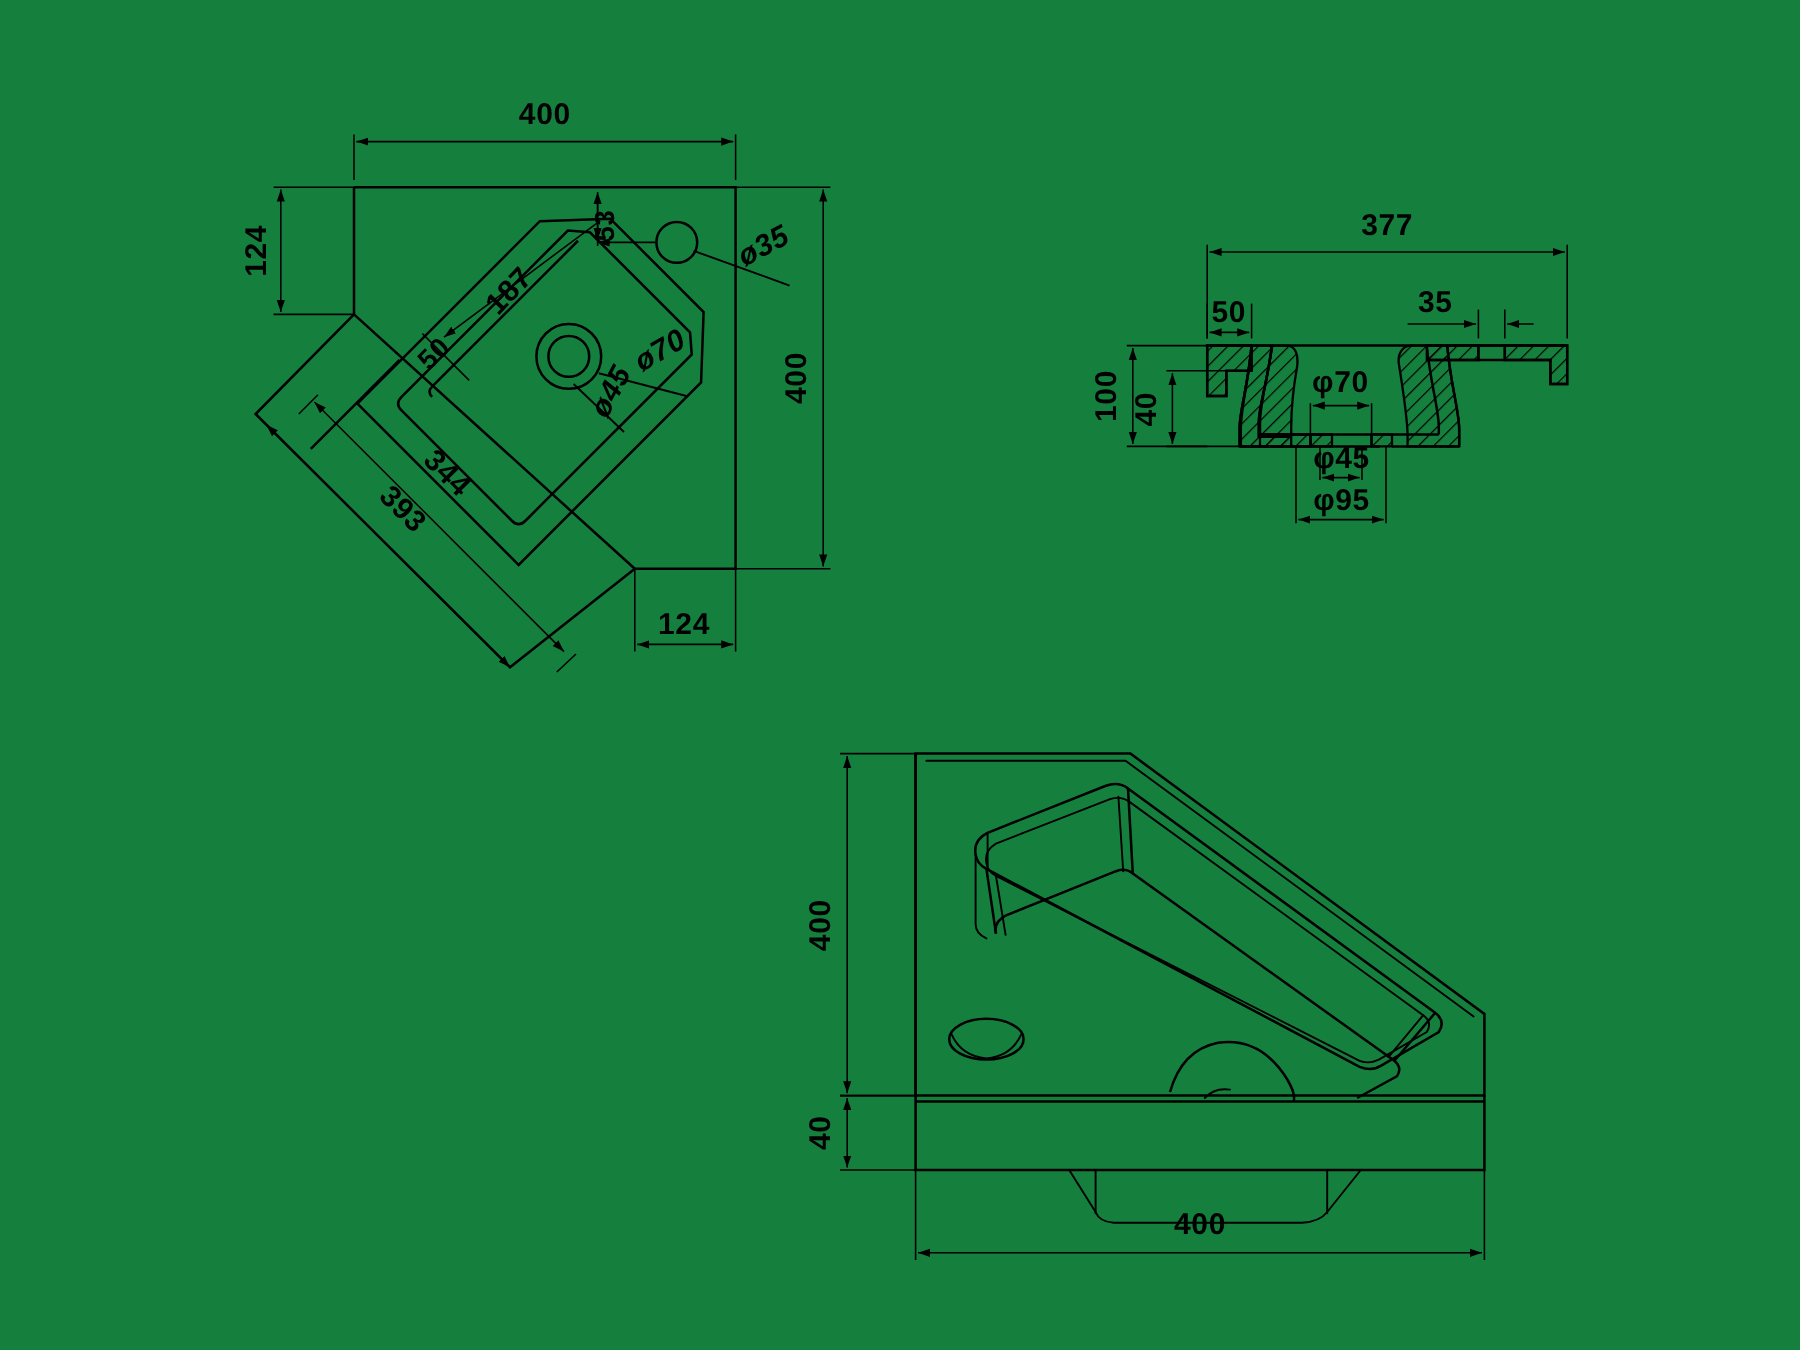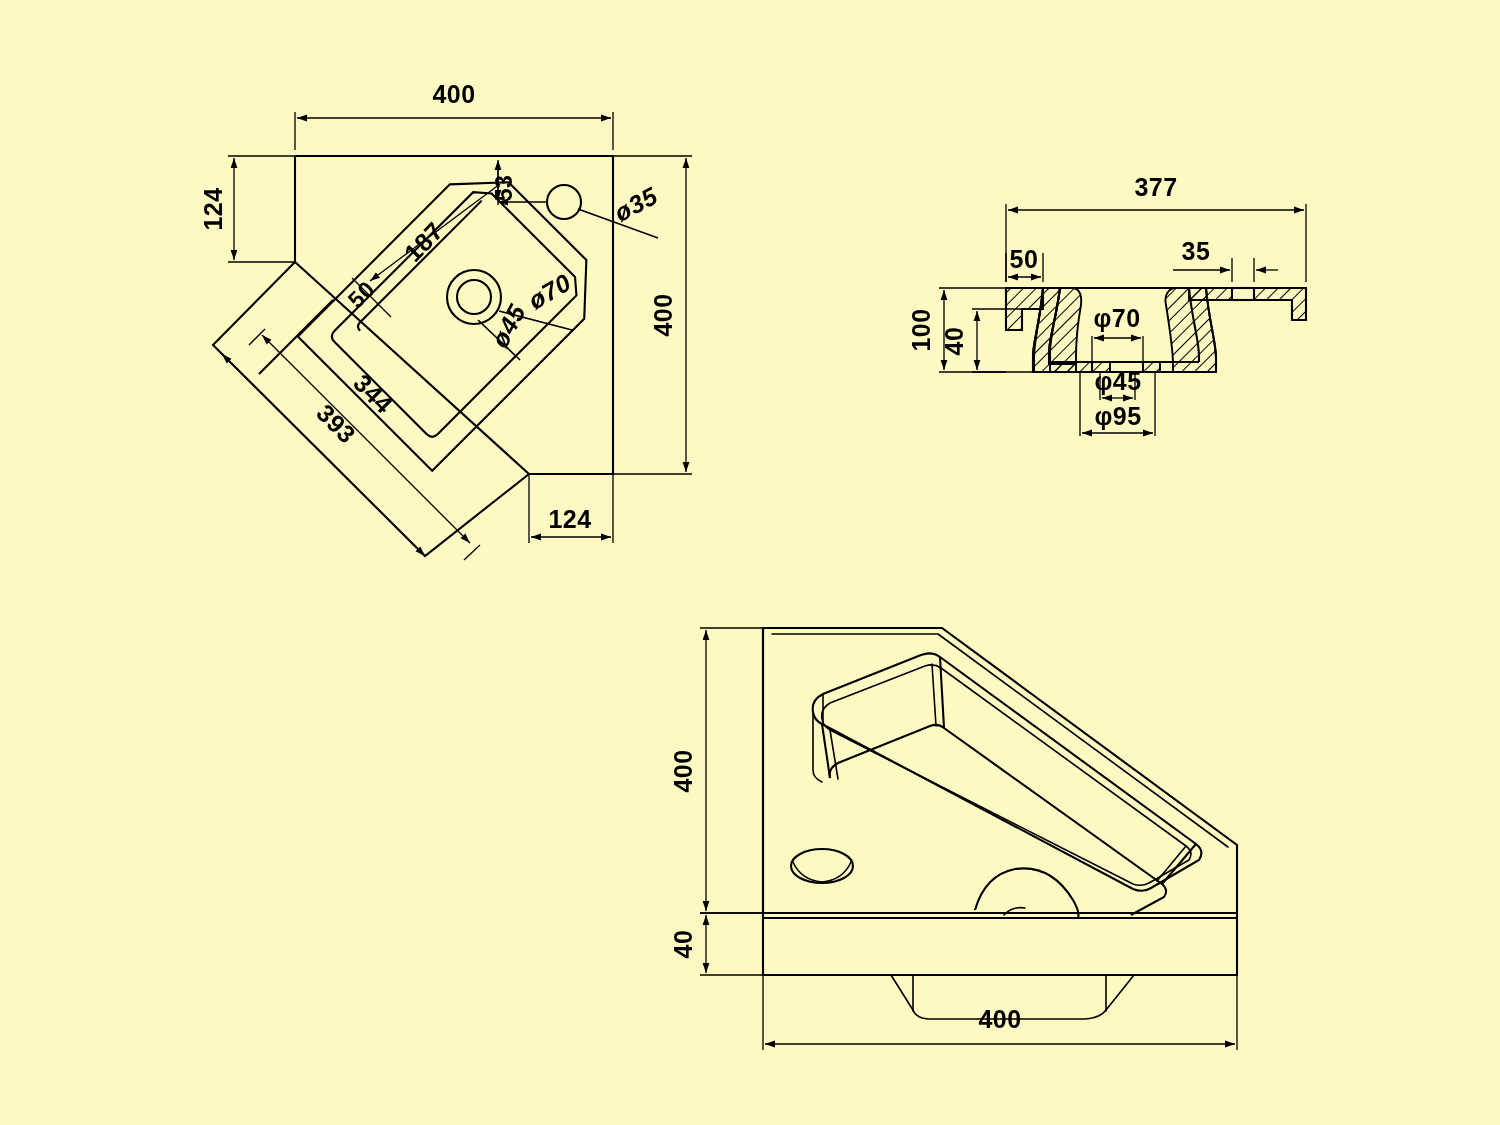--- a/index.html
+++ b/index.html
@@ -10,21 +10,21 @@
   body {
     width: 1500px;
     height: 1125px;
     overflow: hidden;
     font-family: "Liberation Sans", sans-serif;
   }
   #sheet {
     position: relative;
     width: 1500px;
     height: 1125px;
-    background: #fef9c3;
+    background: #15803d;
   }
   svg.drawing {
     position: absolute;
     top: 0;
     left: 0;
     width: 1500px;
     height: 1125px;
     display: block;
   }
   

